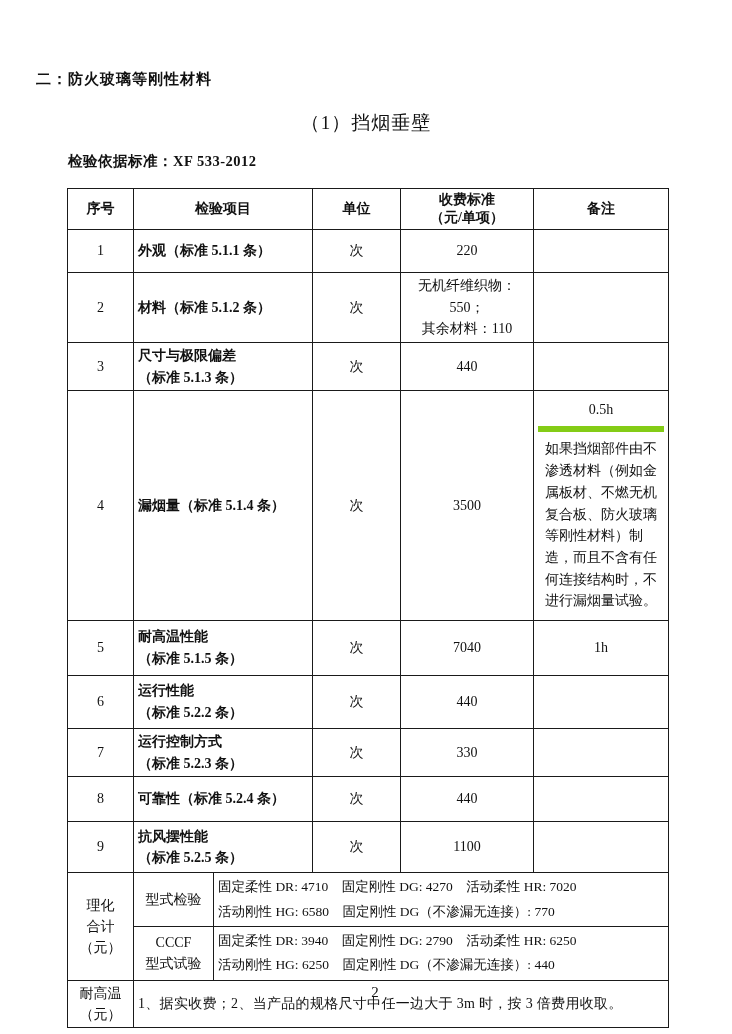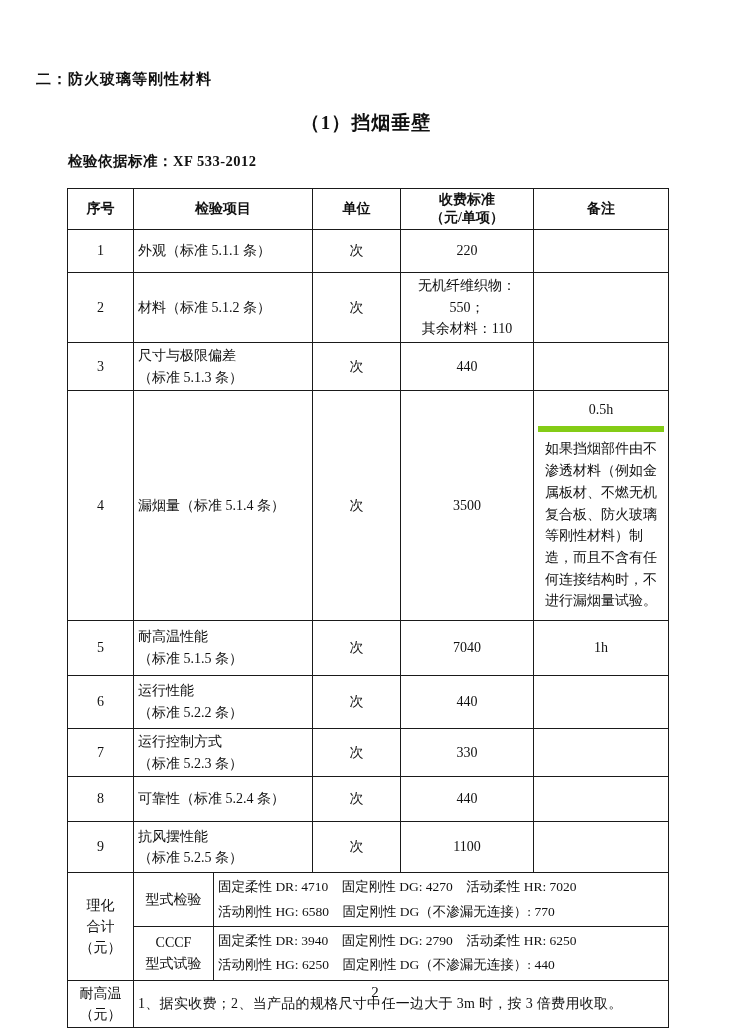--- a/index.html
+++ b/index.html
@@ -9,40 +9,40 @@
     color: #111;
     font-family: "Liberation Serif", "DejaVu Serif", serif;
     position: relative;
   }
   .section-heading {
     position: absolute; left: 36px; top: 70px;
     font-size: 15px; font-weight: bold; letter-spacing: 1px;
   }
   .doc-title {
     position: absolute; left: 0; top: 110px; width: 732px;
-    text-align: center; font-size: 19px; font-weight: bold; letter-spacing: 1px;
+    text-align: center; font-size: 19px; font-weight: normal; letter-spacing: 1px;
   }
   .standard-line {
     position: absolute; left: 68px; top: 152px;
     font-size: 14.5px; font-weight: bold; letter-spacing: 0.5px;
   }
   .tbl-wrap { position: absolute; left: 67px; top: 188px; }
   table.fee-table {
     border-collapse: collapse; table-layout: fixed;
     width: 601px; font-size: 14px;
   }
   table.fee-table td, table.fee-table th {
     border: 1px solid #1a1a1a;
     vertical-align: middle;
     padding: 2px 4px;
     overflow: hidden;
   }
   th { font-weight: bold; text-align: center; white-space: pre-line; font-size: 14px; }
   td.c-center { text-align: center; }
-  td.c-item { text-align: left; padding-left: 10px; white-space: pre-wrap; line-height: 1.55; }
+  td.c-item { text-align: left; padding-left: 10px; white-space: pre-wrap; line-height: 1.55; font-weight: bold; }
   td.c-fee-left { text-align: center; padding-left: 8px; white-space: pre-wrap; line-height: 1.55; }
   td.nopad { padding: 0; }
   .remark-split-top {
     height: 33px; display: flex; align-items: center; justify-content: center;
     border-bottom: 6px solid #84cc16;
   }
   .remark-split-note {
     padding: 6px 6px 6px 7px; text-align: left; line-height: 1.55;
   }
   table.bottom-table {

